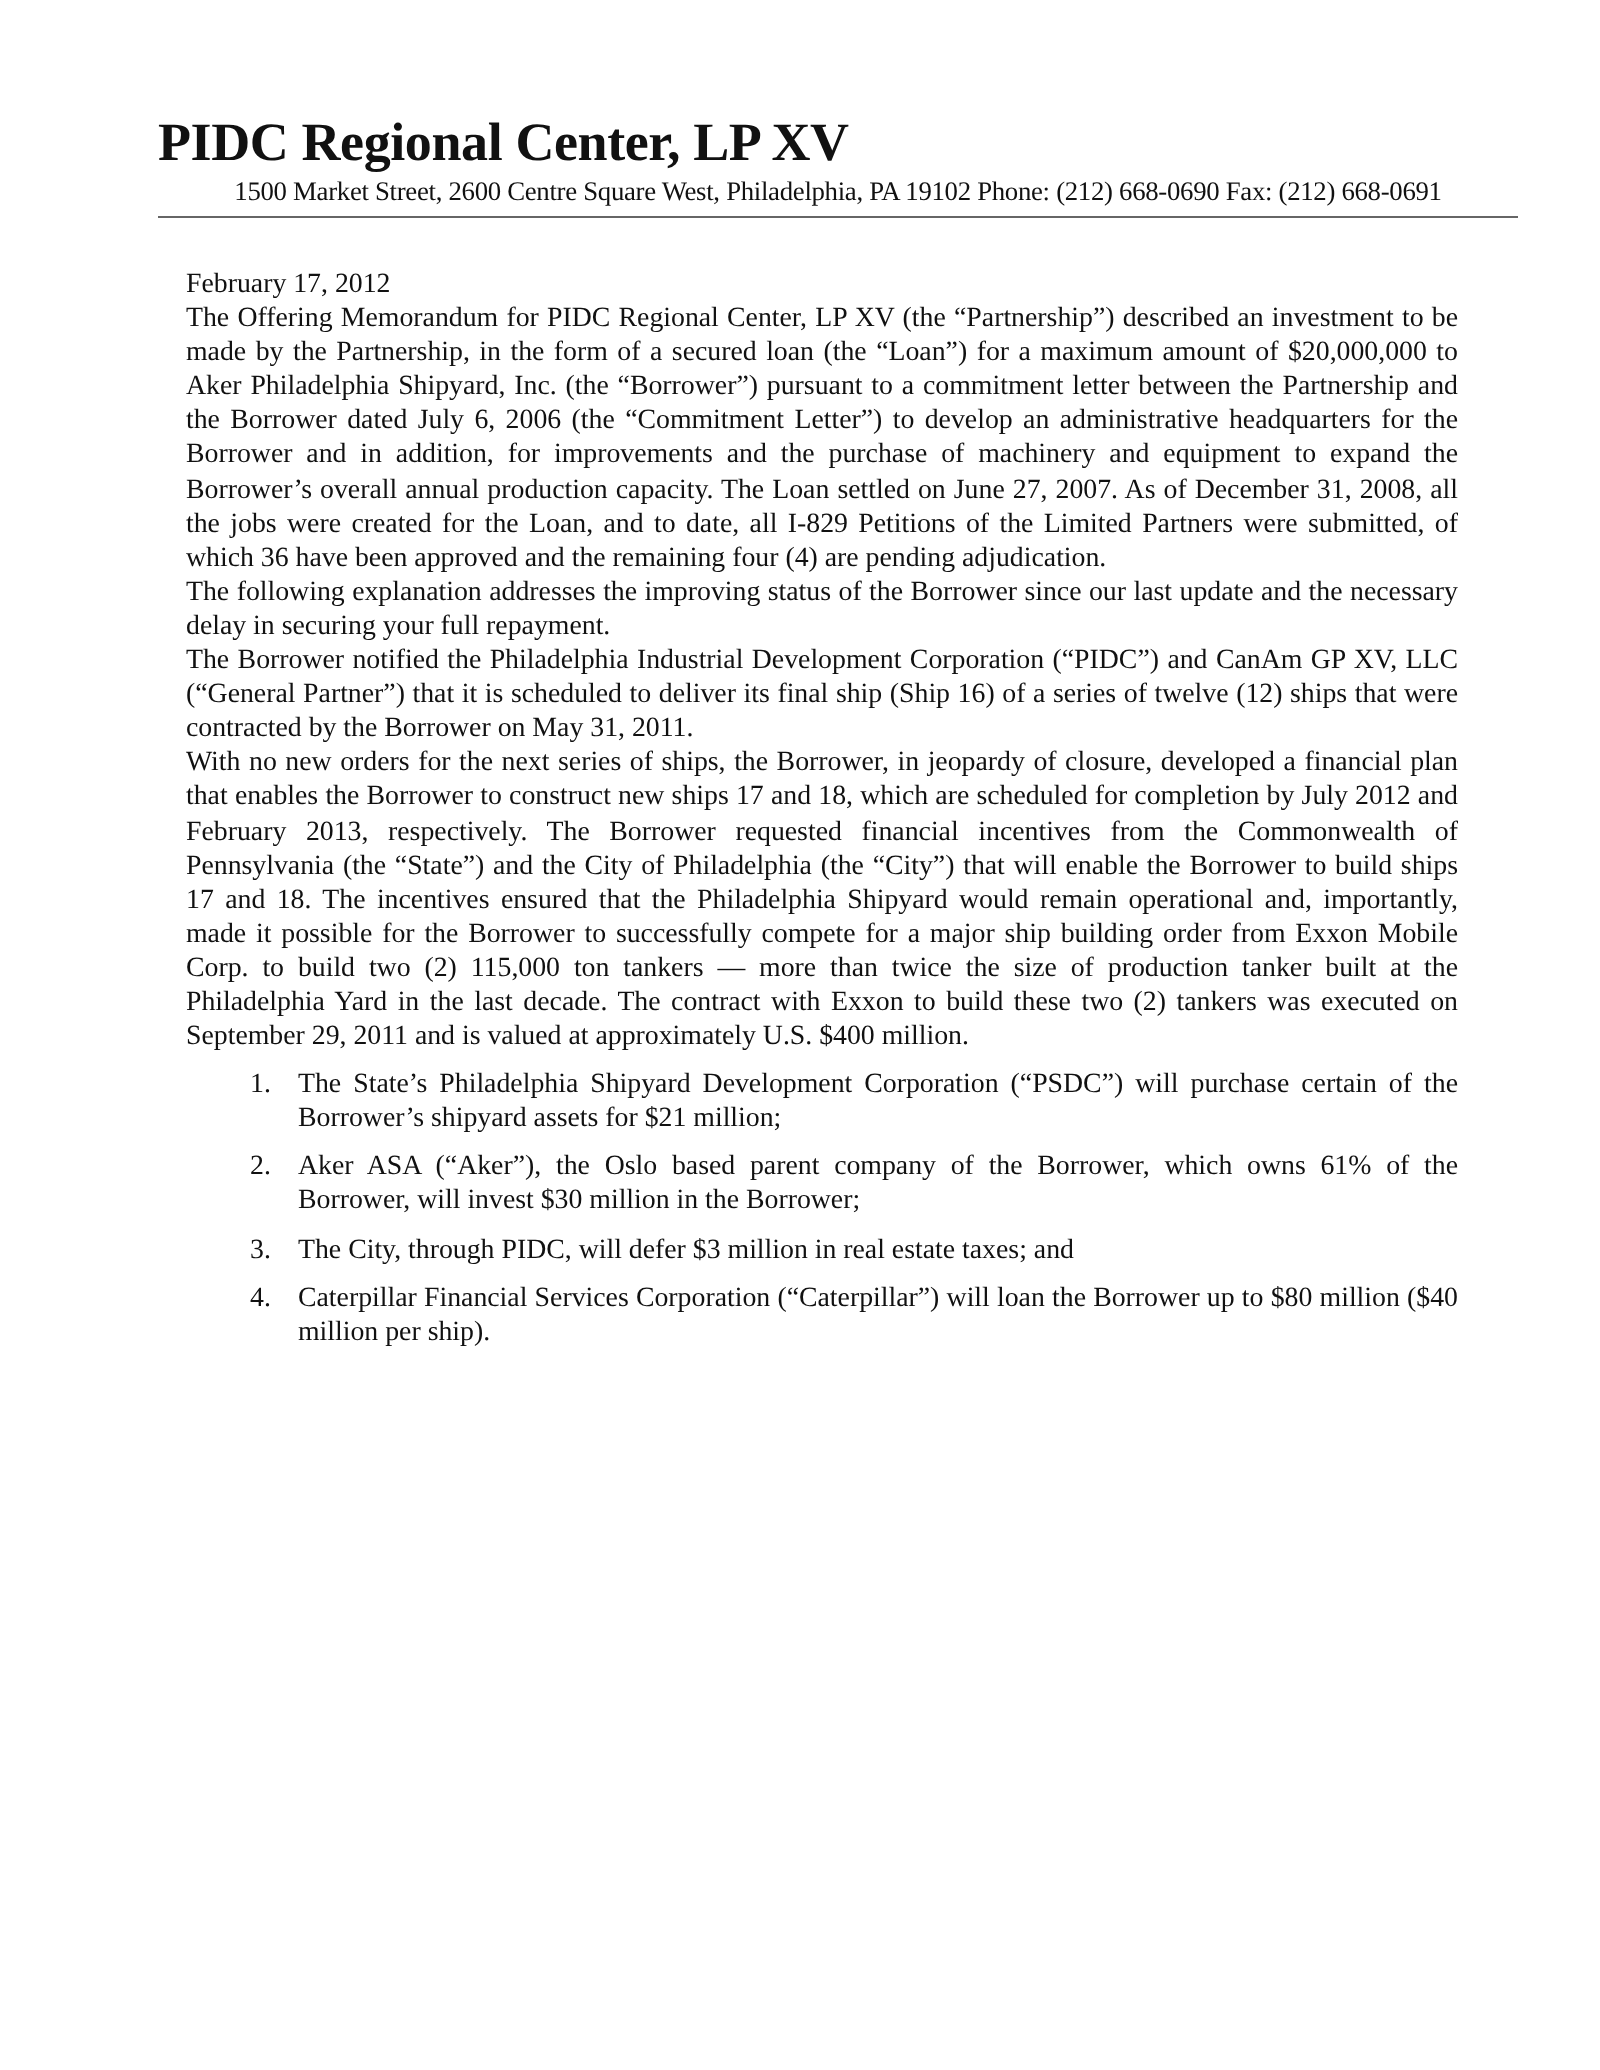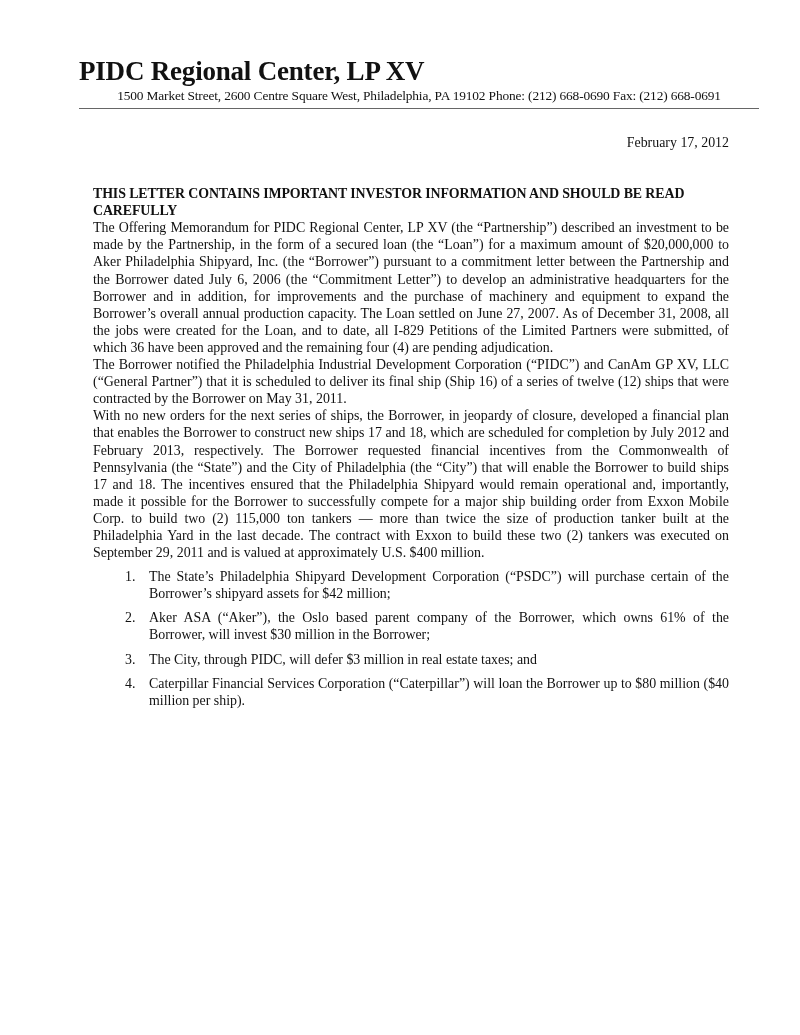--- a/index.html
+++ b/index.html
@@ -54,21 +54,20 @@
     }
     .content {
       position: absolute;
       left: 80px;
       top: 134px;
       width: 636px;
       font-size: 13.9px;
       line-height: 17.1px;
     }
     .date {
-      text-align: right;
       margin: 0;
     }
     .notice {
       font-weight: bold;
       margin: 34px 0 0 0;
       letter-spacing: -0.1px;
     }
     .salutation {
       margin: 27px 0 0 0;
     }
@@ -104,31 +103,31 @@
 
   <div class="letterhead">
     <h1 class="org-name">PIDC Regional Center, LP XV</h1>
     <div class="org-address">1500 Market Street, 2600 Centre Square West, Philadelphia, PA 19102  Phone: (212) 668-0690  Fax: (212) 668-0691</div>
   </div>
   <div class="rule"></div>
 
   <div class="content">
     <p class="date">February 17, 2012</p>
 
-    <p class="notice">THIS LETTER CONTAINS IMPORTANT INVESTOR INFORMATION AND SHOULD BE READ CAREFULLY</p>
 
 
     <p class="body p1">The Offering Memorandum for PIDC Regional Center, LP XV (the “Partnership”) described an investment to be made by the Partnership, in the form of a secured loan (the “Loan”) for a maximum amount of $20,000,000 to Aker Philadelphia Shipyard, Inc. (the “Borrower”) pursuant to a commitment letter between the Partnership and the Borrower dated July 6, 2006 (the “Commitment Letter”) to develop an administrative headquarters for the Borrower and in addition, for improvements and the purchase of machinery and equipment to expand the Borrower’s overall annual production capacity. The Loan settled on June 27, 2007.  As of December 31, 2008, all the jobs were created for the Loan, and to date, all I-829 Petitions of the Limited Partners were submitted, of which 36 have been approved and the remaining four (4) are pending adjudication.</p>
+    <p class="body p2">The following explanation addresses the improving status of the Borrower since our last update and the necessary delay in securing your full repayment.</p>
     <p class="body p3">The Borrower notified the Philadelphia Industrial Development Corporation (“PIDC”) and CanAm GP XV, LLC (“General Partner”) that it is scheduled to deliver its final ship (Ship 16) of a series of twelve (12) ships that were contracted by the Borrower on May 31, 2011.</p>
     <p class="body p4">With no new orders for the next series of ships, the Borrower, in jeopardy of closure, developed a financial plan that enables the Borrower to construct new ships 17 and 18, which are scheduled for completion by July 2012 and February 2013, respectively. The Borrower requested financial incentives from the Commonwealth of Pennsylvania (the “State”) and the City of Philadelphia (the “City”) that will enable the Borrower to build ships 17 and 18. The incentives ensured that the Philadelphia Shipyard would remain operational and, importantly, made it possible for the Borrower to successfully compete for a major ship building order from Exxon Mobile Corp. to build two (2) 115,000 ton tankers — more than twice the size of production tanker built at the Philadelphia Yard in the last decade. The contract with Exxon to build these two (2) tankers was executed on September 29, 2011 and is valued at approximately U.S. $400 million.</p>
 
     <ol class="commitments">
       <li>
         <span class="num">1.</span>
-        <span>The State’s Philadelphia Shipyard Development Corporation (“PSDC”) will purchase certain of the Borrower’s shipyard assets for $42 million;</span>
+        <span>The State’s Philadelphia Shipyard Development Corporation (“PSDC”) will purchase certain of the Borrower’s shipyard assets for $21 million;</span>
       </li>
       <li>
         <span class="num">2.</span>
         <span>Aker ASA (“Aker”), the Oslo based parent company of the Borrower, which owns 61% of the Borrower, will invest $30 million in the Borrower;</span>
       </li>
       <li>
         <span class="num">3.</span>
         <span>The City, through PIDC, will defer $3 million in real estate taxes; and</span>
       </li>
       <li>

